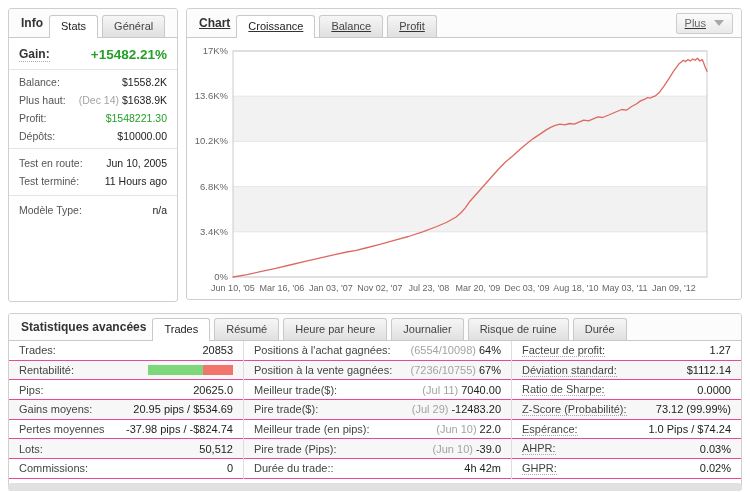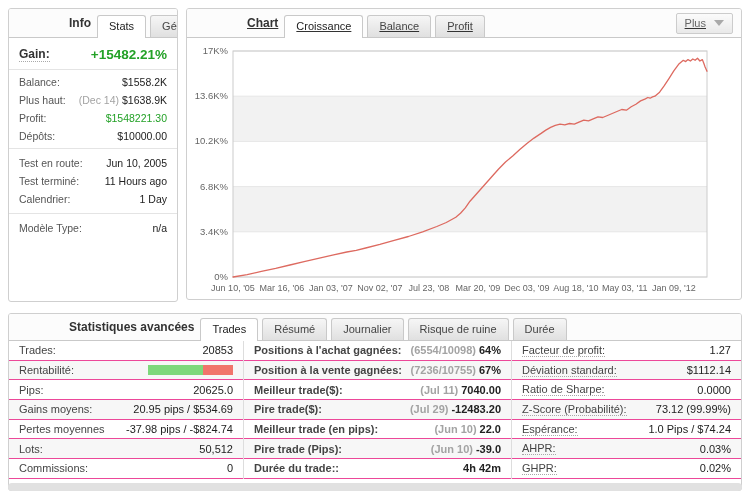--- a/index.html
+++ b/index.html
@@ -11,21 +11,21 @@
   .panel { position:absolute; border:1px solid #cfcfcf; border-radius:3px; background:#fff; overflow:hidden; }
   #info-panel  { left:8px; top:8px; width:170px; height:294px; }
   #chart-panel { left:186px; top:8px; width:556px; height:292px;text-decoration:underline; }
   #stats-panel { left:8px; top:313px; width:734px; height:178px; }
   #footer-bar  { position:absolute; left:8px; top:483px; width:734px; height:8px; background:#e1e1e1; border-radius:4px; }
 
   .panel-header {
     display:flex; align-items:flex-end; height:29px; padding:0 8px;
     background:#fcfcfc; border-bottom:1px solid #c9c9c9;
   }
-  .panel-title { font-size:12px; font-weight:bold; color:#333; padding:0 6px 7px 4px; white-space:nowrap;margin-left:48px; }
+  .panel-title { font-size:12px; font-weight:bold; color:#333; padding:0 6px 7px 4px; white-space:nowrap; }
   .tabs { display:flex; gap:4px; align-items:flex-end; }
   .tab {
     font-size:11px; color:#444; padding:4px 11px 5px; cursor:pointer; white-space:nowrap;
     border:1px solid #c9c9c9; border-bottom:0; border-radius:3px 3px 0 0;
     background:linear-gradient(#f6f6f6,#e0e0e0);
   }
   .tab.active { background:#fff; color:#222; margin-bottom:-1px; padding-bottom:6px; }
   .plus-btn {
     margin-left:auto; align-self:center; display:flex; align-items:center; gap:8px;
     padding:3px 8px 4px; border:1px solid #ccc; border-radius:2px; cursor:pointer;
@@ -46,21 +46,21 @@
   .green { color:#23a127; }
 
   
   .chart-body { padding:7px 0 0 6px; }
   svg text { font-family:"Liberation Sans", sans-serif; }
 
   
   .stats-body { display:flex; align-items:stretch; }
   .scol { display:flex; flex-direction:column; }
   .scol.c1 { width:234px; }
-  .scol.c2 { width:269px; border-left:1px solid #ddd; border-right:1px solid #ddd;font-weight:bold; }
+  .scol.c2 { width:269px; border-left:1px solid #ddd; border-right:1px solid #ddd; }
   .scol.c3 { flex:1; }
   .srow { display:flex; justify-content:space-between; align-items:center; height:19.7px; padding:0 10px; font-size:11px; border-bottom:1px solid #ec4899; background:#fff; }
   .srow.alt { background:#f7f7f7; }
   .srow .lbl { color:#444; white-space:nowrap; }
   .srow .val { color:#222; white-space:nowrap; }
   .rbar { width:85px; height:10px; display:flex; overflow:hidden; }
   .rbar .g { height:100%; } .rbar .r { height:100%; }
 </style>
 </head>
 <body>
@@ -97,24 +97,20 @@
         </div>
       </div>
       <div class="igroup" style="padding: 5px 0px;">
         <div class="irow">
           <span class="lbl">Test en route:</span>
           <span class="val"><span>Jun 10, 2005</span></span>
         </div>
         <div class="irow">
           <span class="lbl">Test terminé:</span>
           <span class="val"><span>11 Hours ago</span></span>
-        </div>
-        <div class="irow">
-          <span class="lbl">Calendrier:</span>
-          <span class="val"><span>1 Day</span></span>
         </div>
       </div>
       <div class="igroup" style="padding: 5px 0px;">
         <div class="irow">
           <span class="lbl">Modèle Type:</span>
           <span class="val"><span>n/a</span></span>
         </div>
       </div>
     </div>
 </div>
@@ -164,20 +160,21 @@
       </svg>
   </div>
 </div>
 
 <div id="stats-panel" class="panel">
   <div class="panel-header" style="height:27px">
     <span class="panel-title" style="padding-bottom:6px">Statistiques avancées</span>
     <div class="tabs" id="stats-tabs">
         <div class="tab active">Trades</div>
         <div class="tab">Résumé</div>
+        <div class="tab">Heure par heure</div>
         <div class="tab">Journalier</div>
         <div class="tab">Risque de ruine</div>
         <div class="tab">Durée</div>
       </div>
   </div>
   <div class="stats-body" id="stats-body">
       <div class="scol c1">
         <div class="srow">
           <span class="lbl">Trades:</span>
           <span class="val"><span>20853</span></span>

